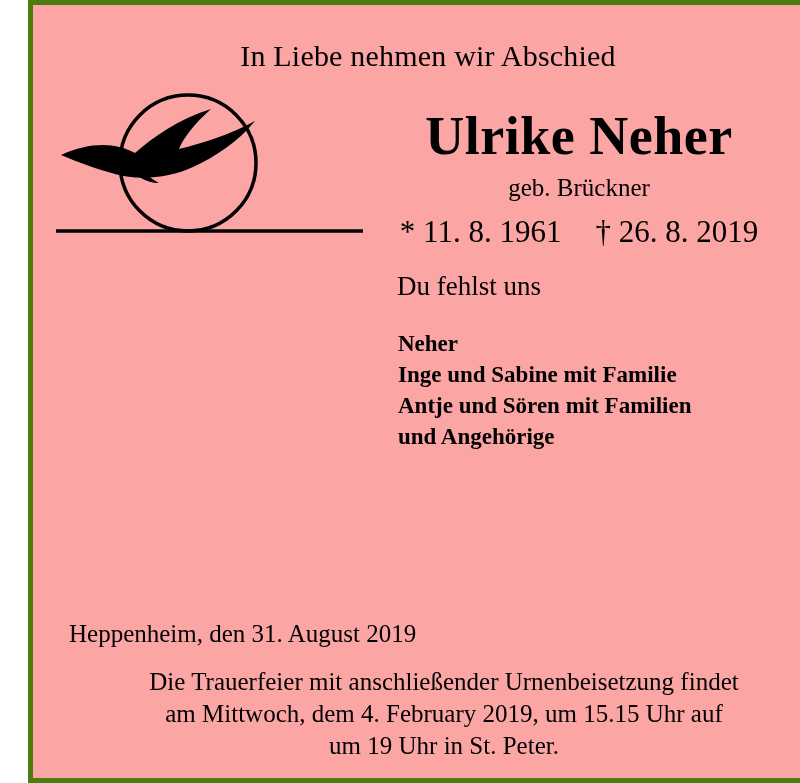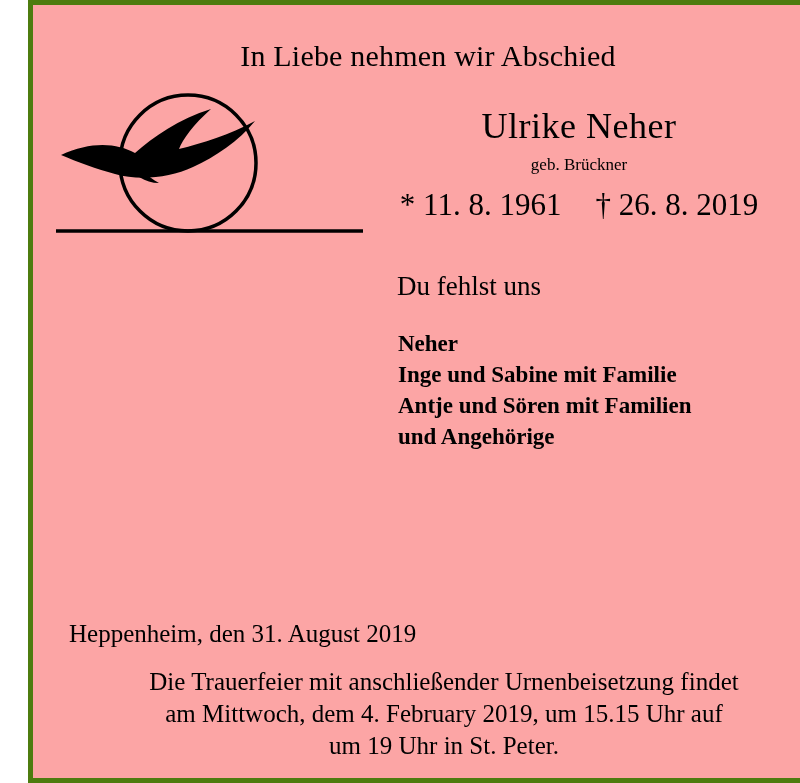--- a/index.html
+++ b/index.html
@@ -47,28 +47,28 @@
     position: absolute;
     left: 10px;
     top: 0px;
   }
   .identity {
     flex: 1 1 auto;
     text-align: center;
     padding-right: 28px;
   }
   .name {
-    font-size: 36px;
-    font-weight: normal;
+    font-size: 54px;
+    font-weight: bold;
     letter-spacing: 0.5px;
     margin-top: 16px;
     line-height: 1.1;
   }
   .maiden {
-    font-size: 17px;
+    font-size: 25px;
     margin-top: 8px;
   }
   .dates {
     font-size: 31px;
     margin-top: 12px;
     white-space: nowrap;
   }
   .dates .gap {
     display: inline-block;
     width: 34px;

